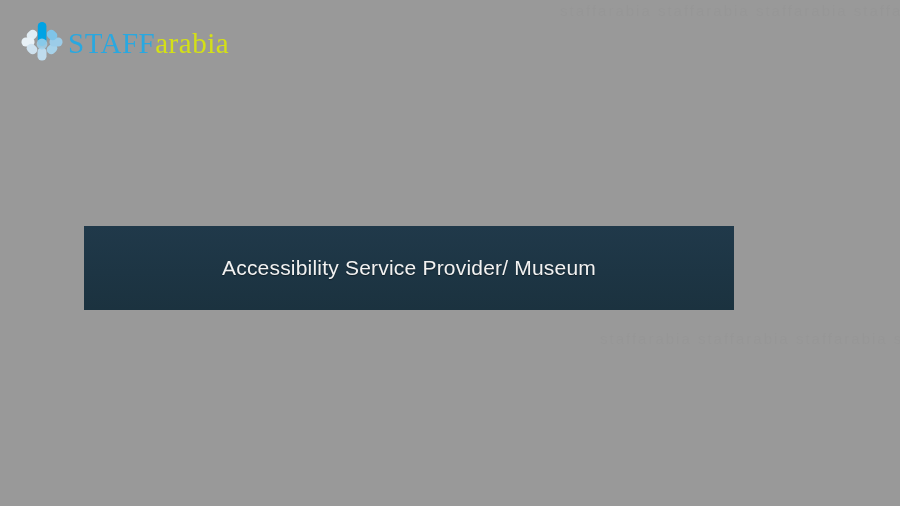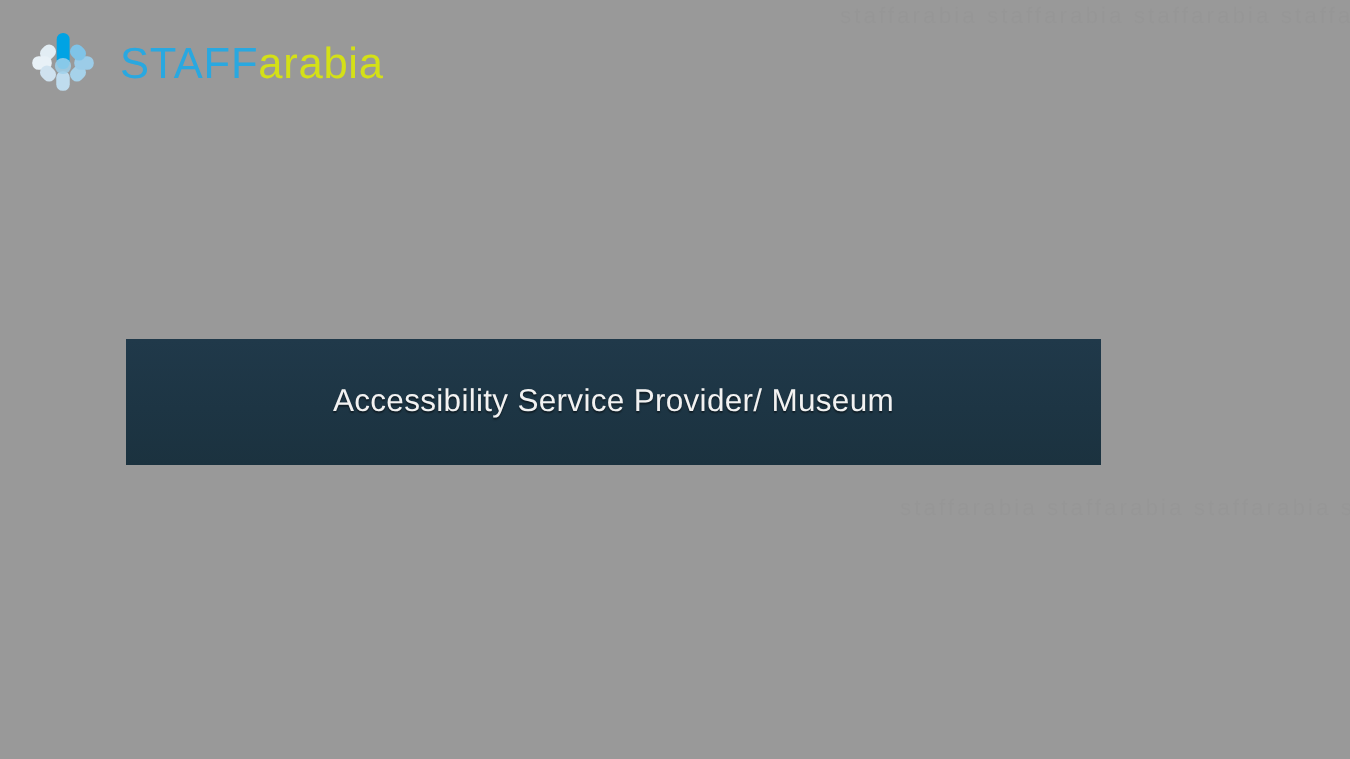--- a/index.html
+++ b/index.html
@@ -53,26 +53,26 @@
   #logo-mark {
     position: absolute;
     left: 0px;
     top: 0px;
     width: 44px;
     height: 44px;
   }
 
   #logo-wordmark {
     position: absolute;
-    left: 60px;
+    left: 48px;
     top: 6px;
     height: 34px;
     line-height: 34px;
     white-space: nowrap;
-    font-family: Liberation Sans, sans-serif;
+    font-family: Liberation Serif, serif;
     font-size: 29px;
     font-weight: 400;
     letter-spacing: 0.5px;
   }
   .wm-staff {
     color: #29a8e0;
     font-weight: 500;
   }
   .wm-arabia {
     color: #d4e017;

